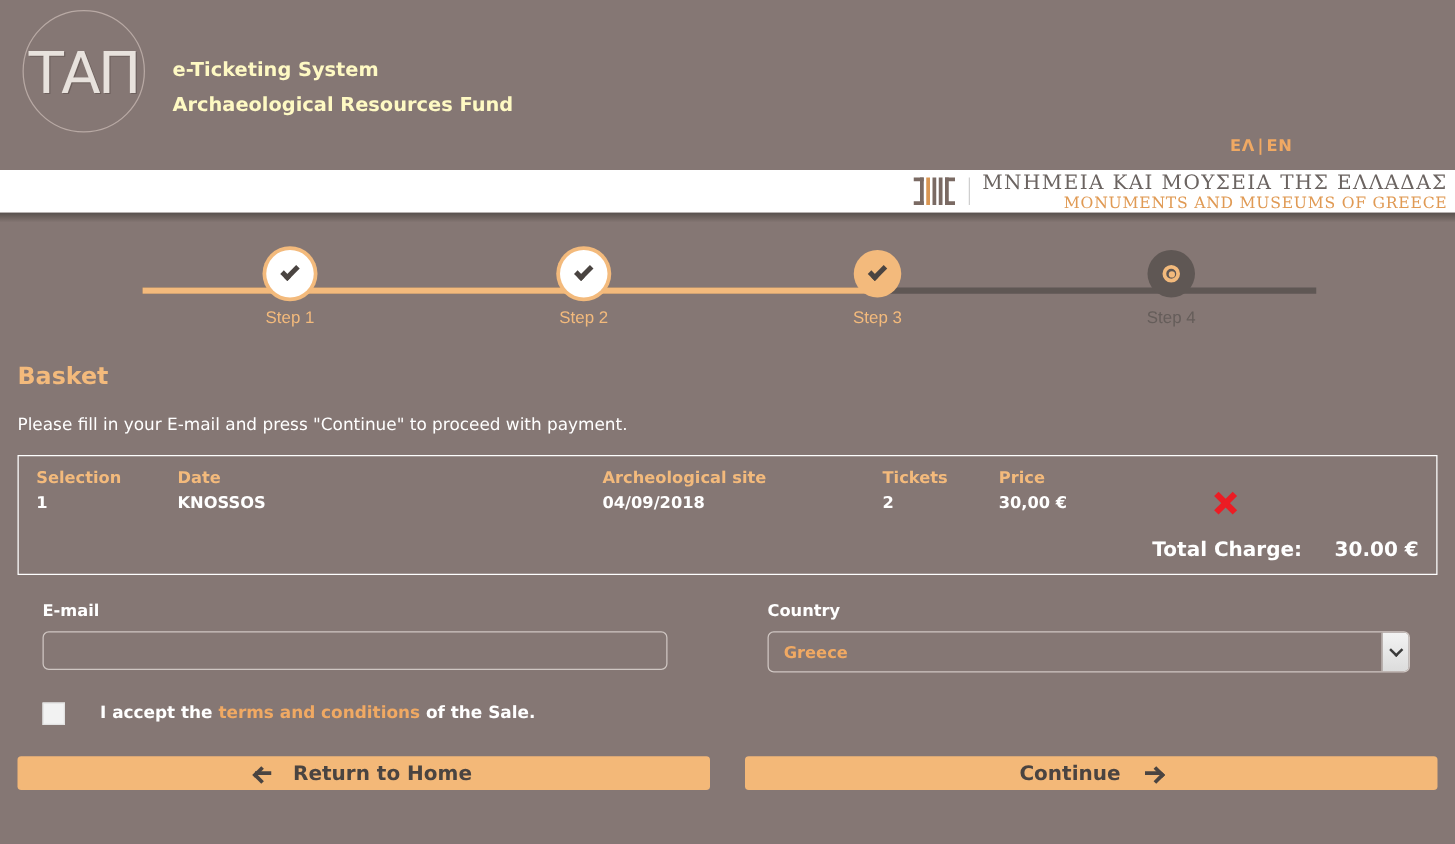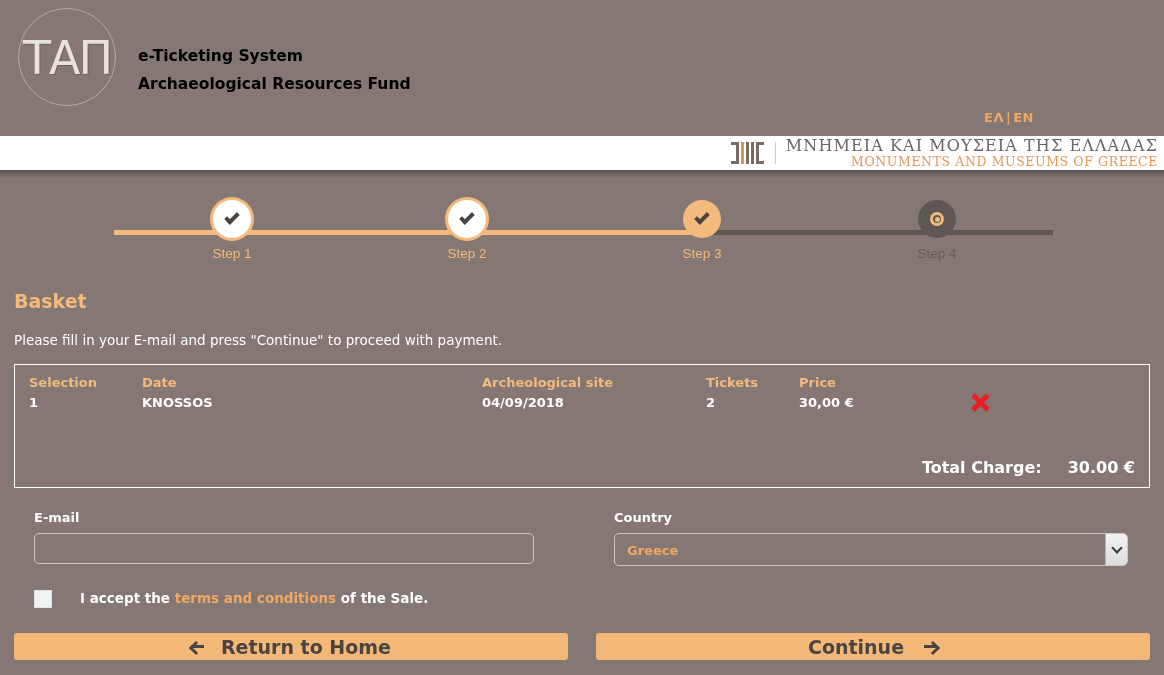--- a/index.html
+++ b/index.html
@@ -45,21 +45,21 @@
     color: #e8e2dd;
     text-shadow: 1px 1px 0 rgba(90,78,74,.55);
     line-height: 1;
     margin-top: 2px;
   }
   .brand-text {
     margin-left: 22px;
     margin-top: 26px;
   }
   .brand-line {
-    color: #000000;
+    color: #fef9c3;
     font-weight: bold;
     font-size: 15.5px;
     line-height: 28px;
     white-space: nowrap;
   }
 
   .lang {
     position: absolute;
     right: 130px;
     top: 110px;
@@ -213,21 +213,21 @@
     font-size: 13.5px;
     color: #ffffff;
     margin-top: 20px;
   }
 
   
   .basket {
     margin-top: 16px;
     border: 1px solid #ffffff;
     padding: 10px 14px 10px 14px;
-    height: 124px;
+    height: 96px;
     position: relative;
   }
   .bk-grid {
     display: grid;
     grid-template-columns: 113px 340px 224px 93px 170px 1fr;
     font-size: 13px;
   }
   .bk-h {
     color: #f3ba7c;
     font-weight: bold;
@@ -353,21 +353,21 @@
   .btn-row {
     display: flex;
     margin-top: 25px;
   }
   .btn {
     height: 27px;
     background: #f3b878;
     border: none;
     border-radius: 3px;
     color: #4a4441;
-    font-size: 19px;
+    font-size: 16px;
     font-weight: bold;
     font-family: "DejaVu Sans", sans-serif;
     display: flex;
     align-items: center;
     justify-content: center;
     cursor: pointer;
   }
   .btn-home { width: 556px; }
   .btn-cont { width: 556px; margin-left: 28px; }
   .arw {

